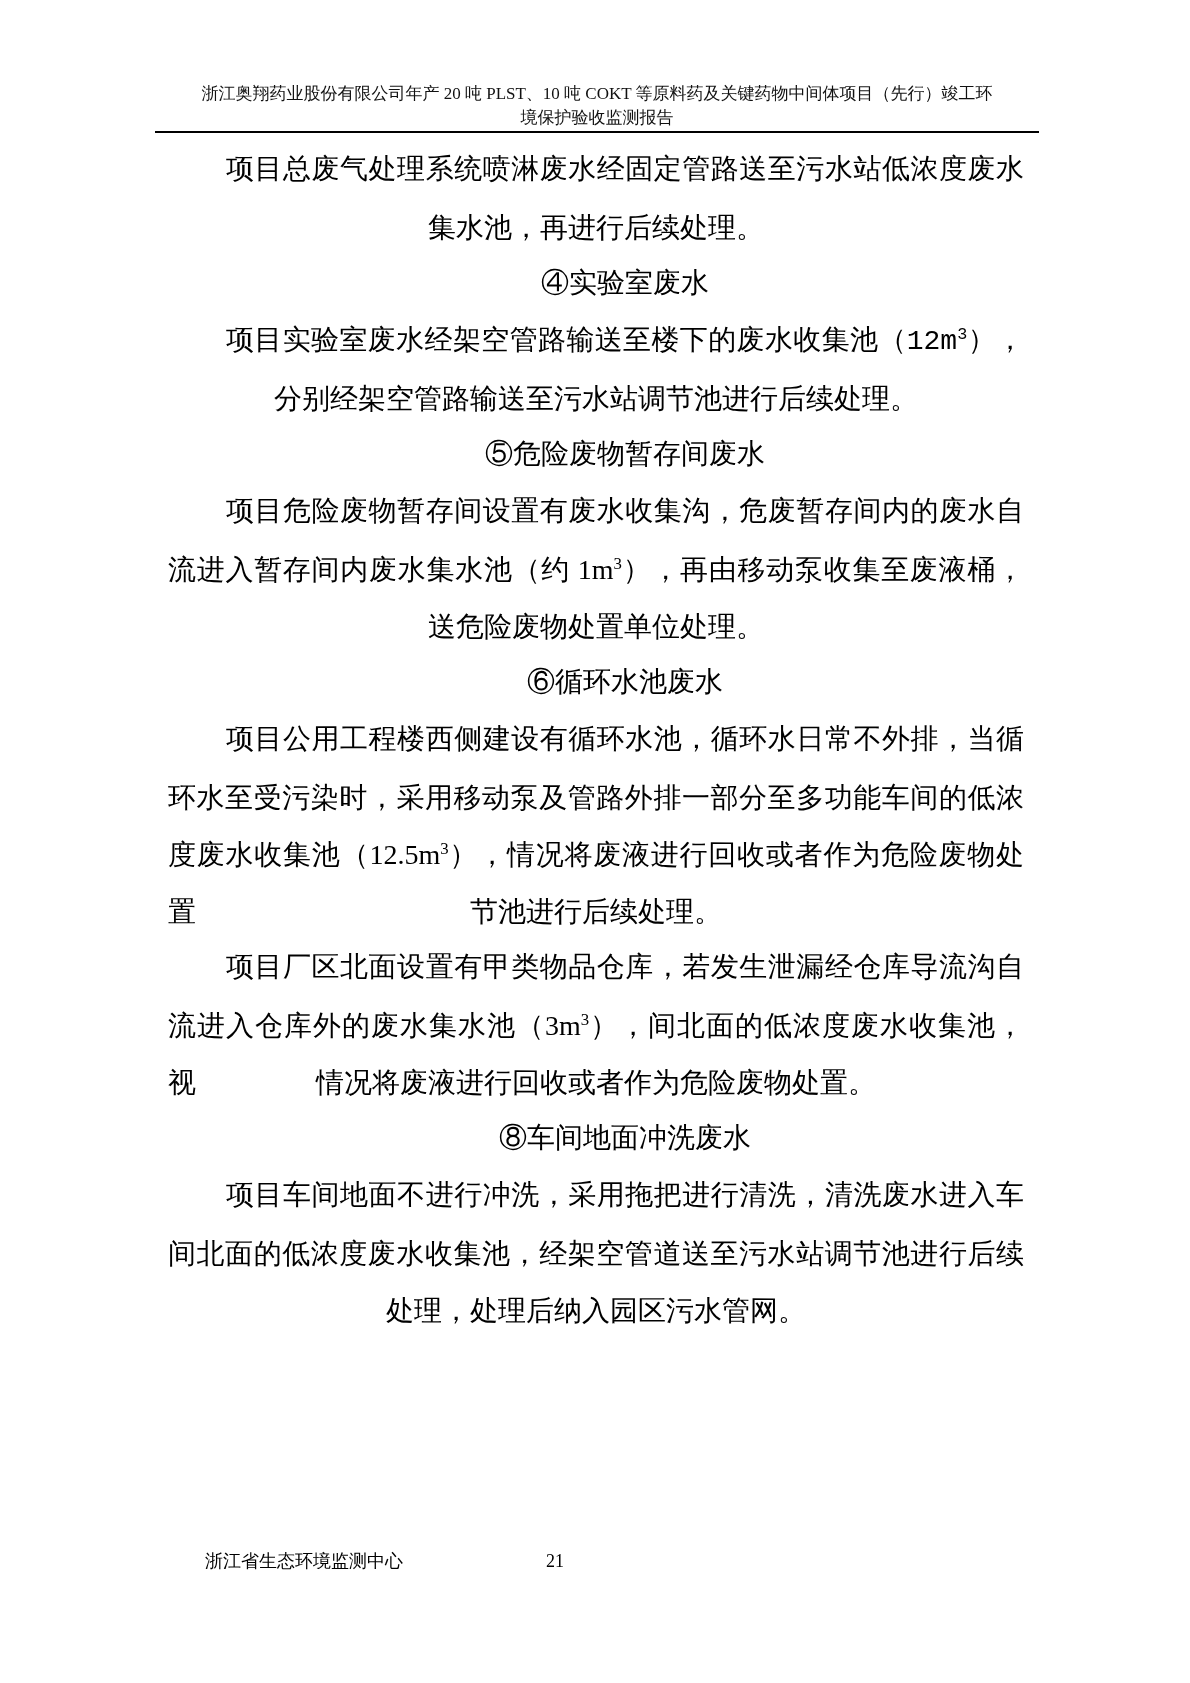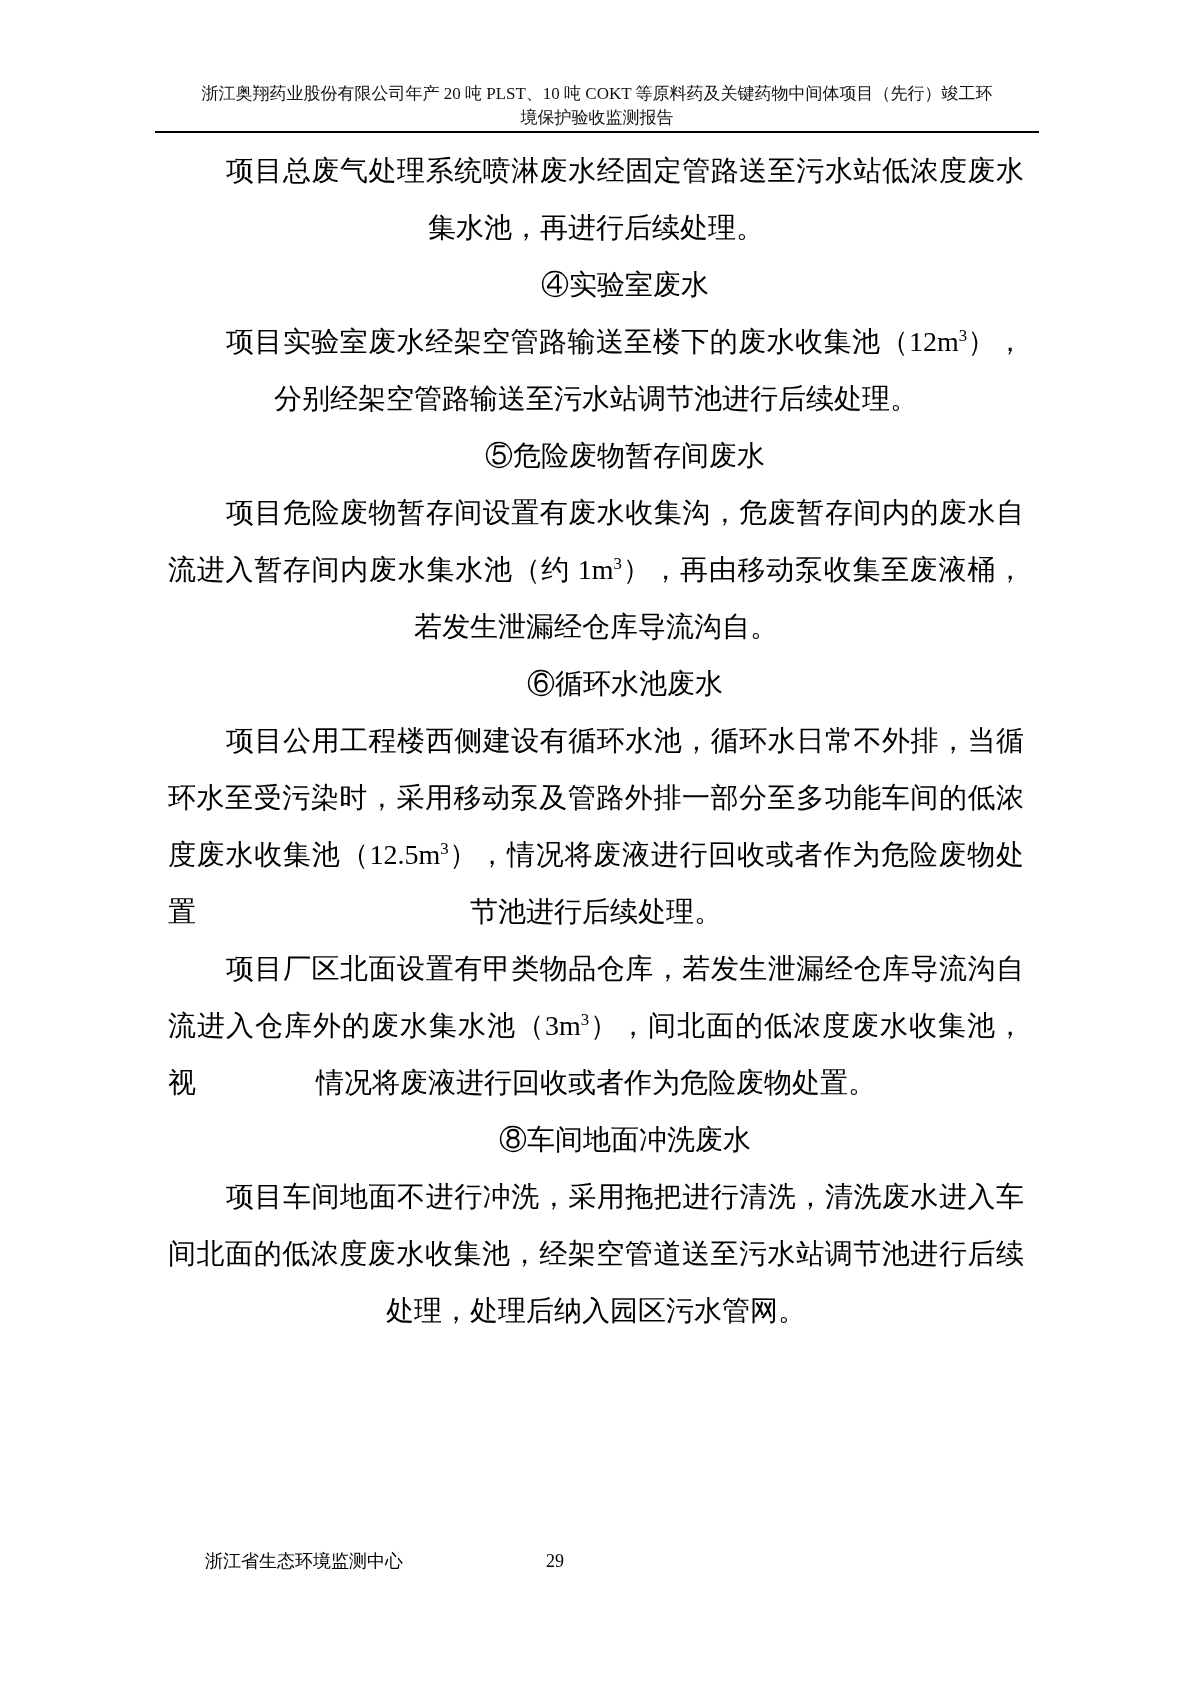--- a/index.html
+++ b/index.html
@@ -42,21 +42,21 @@
     height: 57px;
     line-height: 57px;
     text-align: center;
     white-space: nowrap;
   }
   .line.justify {
     white-space: normal;
     text-align: justify;
     text-align-last: justify;
   }
-  .line.indent { padding-left: 58px; }
+  .line.indent { padding-left: 58px; font-family: Liberation Mono, monospace; }
   .line sup {
     font-size: 0.6em;
     vertical-align: super;
     line-height: 0;
   }
   .doc-footer {
     position: absolute;
     top: 1546px;
     left: 0;
     width: 1190px;
@@ -92,33 +92,33 @@
 
   <div class="doc-body">
       <div class="line indent justify"><span>项目总废气处理系统喷淋废水经固定管路送至污水站低浓度废水</span></div>
       <div class="line"><span>集水池，再进行后续处理。</span></div>
       <div class="line indent"><span>④实验室废水</span></div>
       <div class="line indent justify"><span>项目实验室废水经架空管路输送至楼下的废水收集池（12m</span><sup>3</sup><span>），</span></div>
       <div class="line"><span>分别经架空管路输送至污水站调节池进行后续处理。</span></div>
       <div class="line indent"><span>⑤危险废物暂存间废水</span></div>
       <div class="line indent justify"><span>项目危险废物暂存间设置有废水收集沟，危废暂存间内的废水自</span></div>
       <div class="line justify"><span>流进入暂存间内废水集水池（约 1m</span><sup>3</sup><span>），再由移动泵收集至废液桶，</span></div>
-      <div class="line"><span>若发生泄漏经仓库导流沟自。</span></div>
+      <div class="line"><span>送危险废物处置单位处理。</span></div>
       <div class="line indent"><span>⑥循环水池废水</span></div>
       <div class="line indent justify"><span>项目公用工程楼西侧建设有循环水池，循环水日常不外排，当循</span></div>
       <div class="line justify"><span>环水至受污染时，采用移动泵及管路外排一部分至多功能车间的低浓</span></div>
       <div class="line justify"><span>度废水收集池（12.5m</span><sup>3</sup><span>），情况将废液进行回收或者作为危险废物处置</span></div>
       <div class="line"><span>节池进行后续处理。</span></div>
       <div class="line indent justify"><span>项目厂区北面设置有甲类物品仓库，若发生泄漏经仓库导流沟自</span></div>
       <div class="line justify"><span>流进入仓库外的废水集水池（3m</span><sup>3</sup><span>），间北面的低浓度废水收集池，视</span></div>
       <div class="line"><span>情况将废液进行回收或者作为危险废物处置。</span></div>
       <div class="line indent"><span>⑧车间地面冲洗废水</span></div>
       <div class="line indent justify"><span>项目车间地面不进行冲洗，采用拖把进行清洗，清洗废水进入车</span></div>
       <div class="line justify"><span>间北面的低浓度废水收集池，经架空管道送至污水站调节池进行后续</span></div>
       <div class="line"><span>处理，处理后纳入园区污水管网。</span></div>
     </div>
 
   <div class="doc-footer">
     <span class="footer-org">浙江省生态环境监测中心</span>
-    <span class="footer-page">29</span>
+    <span class="footer-page">21</span>
   </div>
 
 </div>
 
 </body></html>

